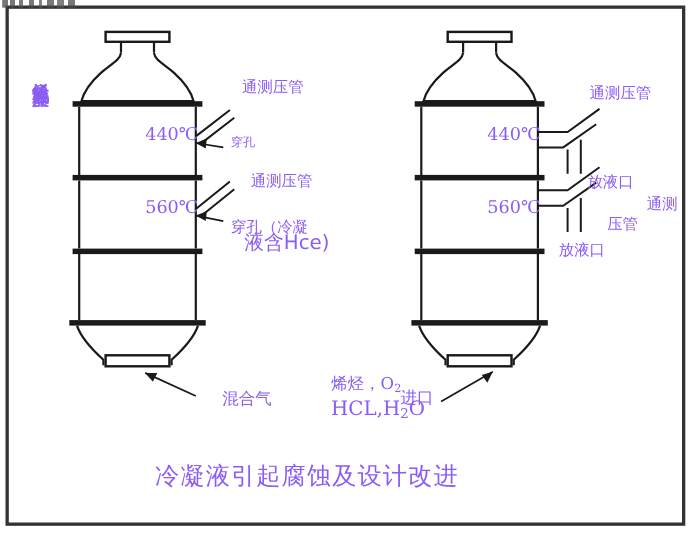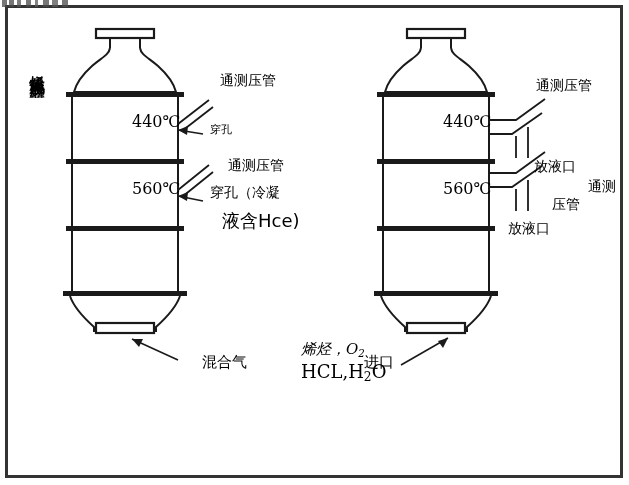--- a/index.html
+++ b/index.html
@@ -27,21 +27,21 @@
         #5a5a5a 33px 36px, transparent 36px 41px,
         #4a4a4a 41px 47px, transparent 47px 50px,
         #555 50px 56px, transparent 56px 60px,
         #4a4a4a 60px 66px, transparent 66px 72px);
     opacity:.75;
   }
   svg{display:block;}
   .lbl{
     position:absolute;
     font-family:"DejaVu Sans","Liberation Sans",sans-serif;
-    color:#000000;
+    color:#8b5cf6;
     white-space:pre;
     line-height:1.12;
     letter-spacing:0px;
   }
   .cn{font-family:"DejaVu Sans","Liberation Sans",sans-serif;}
   .serif{font-family:"DejaVu Serif","Liberation Serif",serif;margin-left:35px;}
   .vertical{
     writing-mode:vertical-rl;
     text-orientation:upright;
     letter-spacing:1px;
@@ -159,34 +159,35 @@
 
   <div class="lbl serif" style="left:408px;top:113px;font-size:16px;">440℃</div>
   <div class="lbl serif" style="left:408px;top:180px;font-size:16px;">560℃</div>
 
   <div class="lbl cn" style="left:220px;top:73px;font-size:14px;">通测压管</div>
 
   <div class="lbl cn" style="left:210px;top:124px;font-size:11px;">穿孔</div>
 
   <div class="lbl cn" style="left:228px;top:158px;font-size:14px;">通测压管</div>
 
-  <div class="lbl cn" style="left:210px;top:185px;font-size:14px;">穿孔（冷凝</div>
+  <div class="lbl cn" style="left:210px;top:200px;font-size:14px;">穿孔（冷凝</div>
   <div class="lbl cn" style="left:222px;top:211px;font-size:18px;">液含Hce)</div>
 
   <div class="lbl cn" style="left:536px;top:78px;font-size:14px;">通测压管</div>
 
   <div class="lbl cn" style="left:534px;top:159px;font-size:14px;">放液口</div>
 
   <div class="lbl cn" style="left:552px;top:179px;font-size:14px;margin-left:36px;">通测</div>
   <div class="lbl cn" style="left:552px;top:197px;font-size:14px;">压管</div>
 
   <div class="lbl cn" style="left:508px;top:221px;font-size:14px;">放液口</div>
 
   <div class="lbl cn" style="left:186px;top:354px;font-size:15px;margin-left:16px;">混合气</div>
 
-  <div class="lbl serif" style="left:266px;top:341px;font-size:15px;font-style:italic;"><span>烯烃，O</span><sub>2</sub></div>
+  <div class="lbl serif" style="left:266px;top:341px;font-size:15px;"><span>烯烃，O</span><sub>2</sub></div>
 
   <div class="lbl serif" style="left:266px;top:362px;font-size:18px;"><span>HCL,H</span><sub>2</sub><span>O</span></div>
 
   <div class="lbl cn" style="left:364px;top:354px;font-size:15px;font-family:Liberation Serif, serif;">进口</div>
 
+  <div class="lbl cn" style="left:141px;top:422px;font-size:22px;letter-spacing:1px;">冷凝液引起腐蚀及设计改进</div>
 
 </div>
 
 </body></html>

